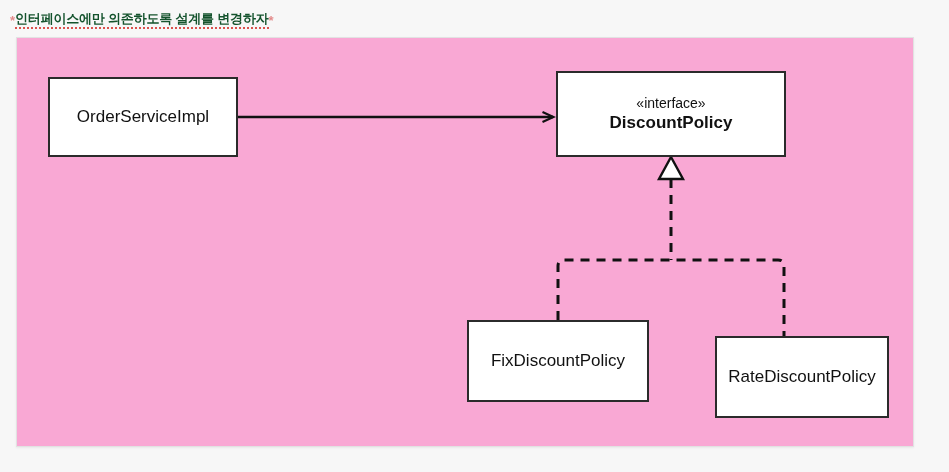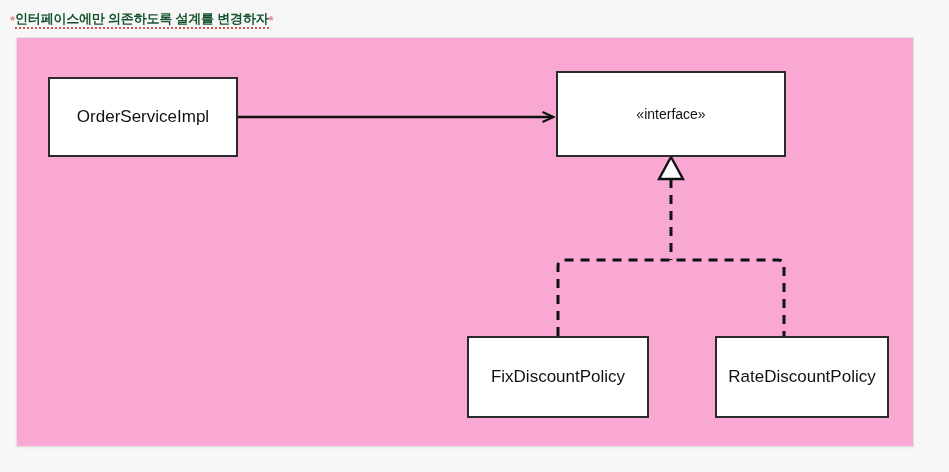--- a/index.html
+++ b/index.html
@@ -96,21 +96,21 @@
   }
   #box-discount-policy {
     left: 539px;
     top: 33px;
     width: 230px;
     height: 86px;
     align-items: center;
   }
   #box-fix-discount-policy {
     left: 450px;
-    top: 298px;
+    top: 282px;
     width: 182px;
     height: 82px;
   }
   #box-rate-discount-policy {
     left: 698px;
     top: 298px;
     width: 174px;
     height: 82px;
   }
 
@@ -156,20 +156,21 @@
         <path d="M541,298 L541,228 Q541,222 547,222 L761,222 Q767,222 767,228 L767,298" stroke="#111111" stroke-width="3" fill="none" stroke-dasharray="9,7" stroke-linecap="butt"></path>
       </g>
     </svg>
 
     <div class="uml-box" id="box-order-service-impl">
       <div class="uml-name">OrderServiceImpl</div>
     </div>
 
     <div class="uml-box" id="box-discount-policy">
       <div class="uml-stereotype">«interface»</div>
+      <div class="uml-name bold">DiscountPolicy</div>
     </div>
 
     <div class="uml-box" id="box-fix-discount-policy">
       <div class="uml-name">FixDiscountPolicy</div>
     </div>
 
     <div class="uml-box" id="box-rate-discount-policy">
       <div class="uml-name">RateDiscountPolicy</div>
     </div>
 

